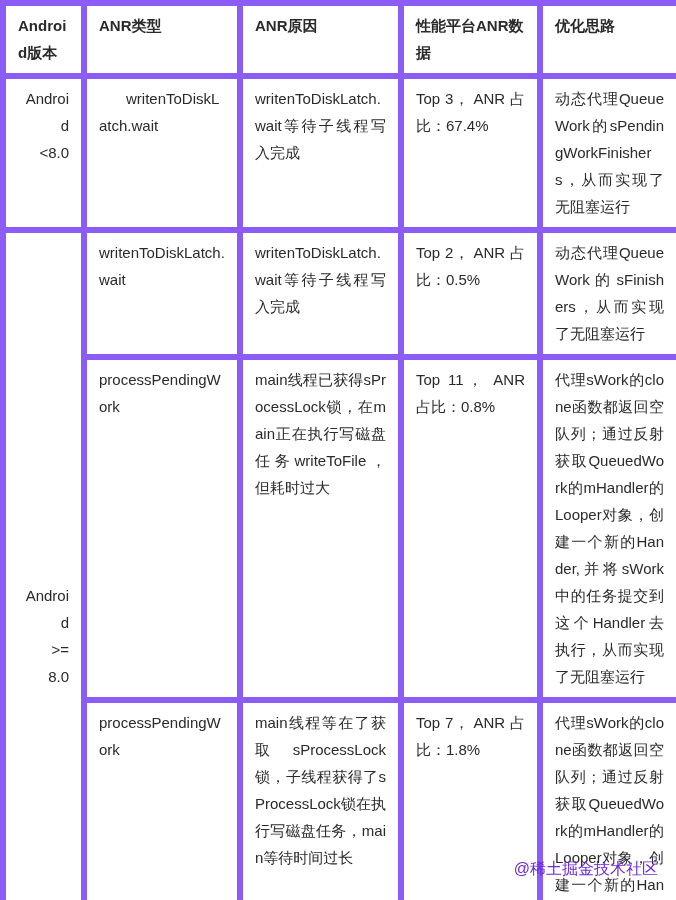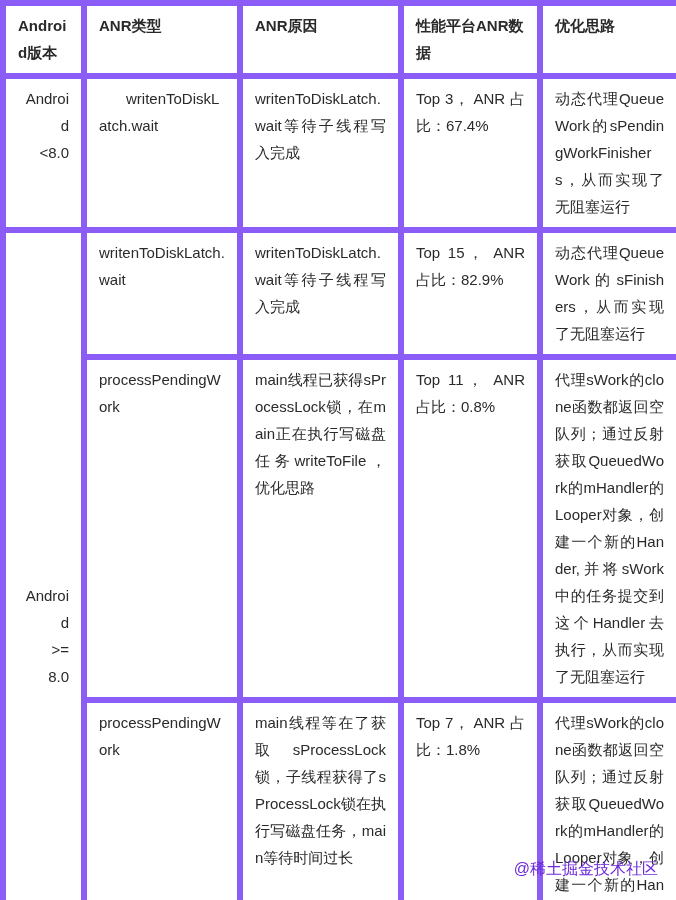--- a/index.html
+++ b/index.html
@@ -84,26 +84,26 @@
       <td>writenToDiskLatch.wait等待子线程写入完成</td>
       <td>Top 3， ANR 占比：67.4%</td>
       <td>动态代理QueueWork的sPendingWorkFinishers，从而实现了无阻塞运行</td>
     </tr>
     <tr>
       <td class="ver mid" rowspan="3">Android
 &gt;=
 8.0</td>
       <td>writenToDiskLatch.wait</td>
       <td>writenToDiskLatch.wait等待子线程写入完成</td>
-      <td>Top 15， ANR 占比：82.9%</td>
+      <td>Top 2， ANR 占比：0.5%</td>
       <td>动态代理QueueWork 的 sFinishers，从而实现了无阻塞运行</td>
     </tr>
     <tr>
       <td>processPendingWork</td>
-      <td>main线程已获得sProcessLock锁，在main正在执行写磁盘任务writeToFile，优化思路</td>
+      <td>main线程已获得sProcessLock锁，在main正在执行写磁盘任务writeToFile，但耗时过大</td>
       <td>Top 11， ANR 占比：0.8%</td>
       <td>代理sWork的clone函数都返回空队列；通过反射获取QueuedWork的mHandler的Looper对象，创建一个新的Hander,并将sWork中的任务提交到这个Handler去执行，从而实现了无阻塞运行</td>
     </tr>
     <tr>
       <td>processPendingWork</td>
       <td>main线程等在了获取sProcessLock锁，子线程获得了sProcessLock锁在执行写磁盘任务，main等待时间过长</td>
       <td>Top 7， ANR 占比：1.8%</td>
       <td>代理sWork的clone函数都返回空队列；通过反射获取QueuedWork的mHandler的Looper对象，创建一个新的Hander,并将sWork中的任务提交到这个Handler去执行，从而实现了无阻塞运行</td>
     </tr>
   </tbody>

